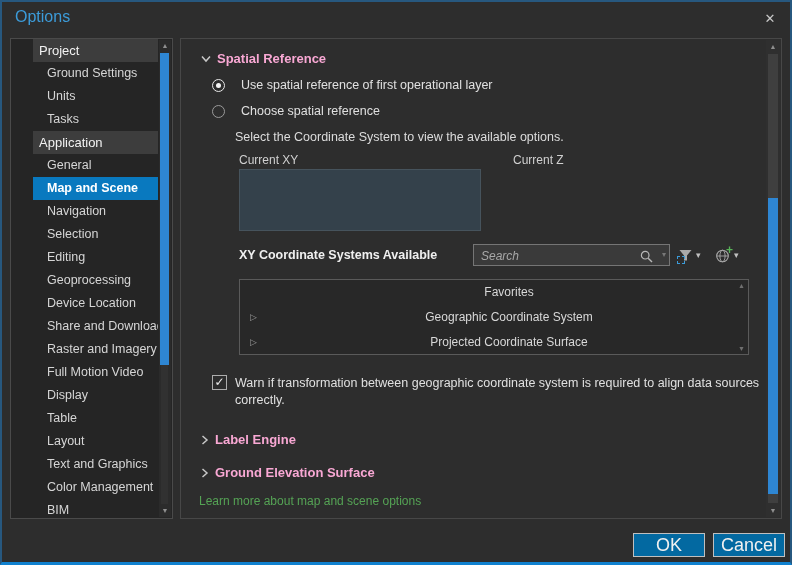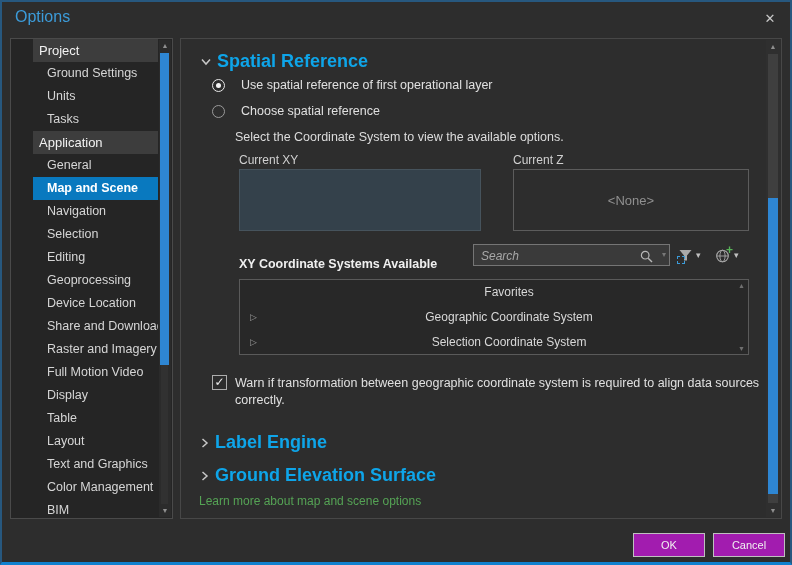--- a/index.html
+++ b/index.html
@@ -24,36 +24,36 @@
     padding-left:14px;white-space:nowrap;overflow:hidden;cursor:default;}
   .side-item.selected{background:#0979bf;color:#ffffff;font-weight:bold;}
   .side-scroll{position:absolute;top:1px;right:1px;bottom:1px;width:12px;background:#2b2b2b;}
   .scroll-arrow{position:absolute;left:0;width:100%;height:12px;text-align:center;
     font-size:7px;line-height:12px;color:#8f8f8f;}
   .side-scroll .thumb{position:absolute;left:1px;top:13px;width:9px;height:312px;background:#2e86d3;}
   .side-scroll .track{position:absolute;left:2px;top:13px;bottom:13px;width:7px;background:#313131;}
   
   .content{position:absolute;left:178px;top:36px;width:602px;height:481px;
     background:#2d2d2d;border:1px solid #474747;box-sizing:border-box;}
-  .sec-header{position:absolute;font-size:18px;font-weight:bold;color:#0ea5e9;
+  .sec-header{position:absolute;font-size:13px;font-weight:bold;color:#f9a8d4;
     display:flex;align-items:center;gap:6px;cursor:default;}
   .sec-header svg{flex:0 0 auto;}
   .radio-row{position:absolute;display:flex;align-items:center;gap:16px;}
   .radio{width:13px;height:13px;border-radius:50%;border:1px solid #9a9a9a;
     box-sizing:border-box;position:relative;background:transparent;}
   .radio.checked{border-color:#e8e8e8;}
   .radio.checked::after{content:"";position:absolute;left:3px;top:3px;width:5px;height:5px;
     border-radius:50%;background:#f5f5f5;}
   .radio-label{font-size:12.5px;color:#e0e0e0;}
   .instruction{position:absolute;font-size:12.5px;color:#dcdcdc;}
   .field-label{position:absolute;font-size:12px;color:#d0d0d0;}
   .xy-box{position:absolute;width:242px;height:62px;background:#34414b;border:1px solid #46535c;box-sizing:border-box;}
   .z-box{position:absolute;width:236px;height:62px;border:1px solid #5c5c5c;box-sizing:border-box;
     display:flex;align-items:center;justify-content:center;font-size:13px;color:#909090;}
-  .xy-avail{position:absolute;font-size:12.5px;font-weight:bold;color:#f0f0f0;margin-top:9px;}
+  .xy-avail{position:absolute;font-size:12.5px;font-weight:bold;color:#f0f0f0;}
   .search-box{position:absolute;width:197px;height:22px;background:#3a3a3a;border:1px solid #757575;
     box-sizing:border-box;}
   .search-box input{position:absolute;left:5px;top:0;width:150px;height:20px;border:none;outline:none;
     background:transparent;color:#cfcfcf;font-size:12px;font-style:italic;
     font-family:"Liberation Sans","DejaVu Sans",sans-serif;}
   .search-box input::placeholder{color:#a8a8a8;font-style:italic;}
   .search-glyph{position:absolute;right:16px;top:4px;}
   .search-dd{position:absolute;right:3px;top:5px;font-size:8px;color:#777;}
   .tool-btn{position:absolute;height:23px;display:flex;align-items:center;gap:3px;cursor:default;}
   .dd-arrow{font-size:9px;color:#c0c0c0;line-height:1;}
@@ -71,22 +71,22 @@
   .checkbox{flex:0 0 auto;width:15px;height:15px;border:1px solid #adadad;box-sizing:border-box;
     background:#2d2d2d;text-align:center;}
   .check-glyph{font-size:12px;color:#f0f0f0;line-height:13px;display:block;}
   .check-label{font-size:12.5px;color:#e0e0e0;line-height:17px;width:540px;}
   .learn-link{position:absolute;font-size:12px;color:#55a355;cursor:default;}
   .content-scroll{position:absolute;top:1px;right:1px;bottom:1px;width:14px;background:#2f2f2f;}
   .content-scroll .track{position:absolute;left:2px;top:14px;bottom:14px;width:10px;background:#3f3f3f;}
   .content-scroll .thumb{position:absolute;left:2px;top:158px;width:10px;height:296px;background:#2e86d3;}
   .content-scroll .scroll-arrow{height:13px;line-height:13px;}
   
-  .btn{position:absolute;top:531px;width:72px;height:24px;background:#a21caf;
-    border:1px solid #bfbfbf;box-sizing:border-box;color:#f0f0f0;font-size:11px;
+  .btn{position:absolute;top:531px;width:72px;height:24px;background:#0369a1;
+    border:1px solid #bfbfbf;box-sizing:border-box;color:#f0f0f0;font-size:18px;
     text-align:center;line-height:22px;cursor:default;}
 </style>
 </head>
 <body>
 
 <div class="title">Options</div>
 <div class="close-btn">✕</div>
 
 <div class="sidebar">
   <div class="side-rows">
@@ -136,23 +136,20 @@
   <div class="radio-row" style="left:31px;top:65px;">
     <span class="radio"></span>
     <span class="radio-label">Choose spatial reference</span>
   </div>
 
   <div class="instruction" style="left:54px;top:91px;">Select the Coordinate System to view the available options.</div>
 
   <div class="field-label" style="left:58px;top:114px;">Current XY</div>
   <div class="field-label" style="left:332px;top:114px;">Current Z</div>
   <div class="xy-box" style="left:58px;top:130px;"></div>
-  <div class="z-box" style="left:332px;top:130px;">
-    <span>&lt;None&gt;</span>
-  </div>
 
   <div class="xy-avail" style="left:58px;top:209px;">XY Coordinate Systems Available</div>
 
   <div class="search-box" style="left:292px;top:205px;padding-left:36px;">
     <input type="text" placeholder="Search" style="">
     <span class="search-glyph">
       <svg width="13" height="13" viewBox="0 0 13 13">
           <circle cx="5.2" cy="5.2" r="3.8" fill="none" stroke="#b8b8b8" stroke-width="1.2"></circle>
           <line x1="8.2" y1="8.2" x2="12" y2="12" stroke="#b8b8b8" stroke-width="1.4"></line>
         </svg>
@@ -186,21 +183,21 @@
     <span class="tree-arrow" style="top:2px;">▲</span>
     <div class="tree-row">
       <span>Favorites</span>
     </div>
     <div class="tree-row">
       <span class="tree-expander">▷</span>
       <span>Geographic Coordinate System</span>
     </div>
     <div class="tree-row">
       <span class="tree-expander">▷</span>
-      <span>Selection Coordinate System</span>
+      <span>Projected Coordinate Surface</span>
     </div>
     <span class="tree-arrow" style="bottom:2px;">▼</span>
   </div>
 
   <div class="check-row" style="left:31px;top:336px;">
     <span class="checkbox">
       <span class="check-glyph">✓</span>
     </span>
     <span class="check-label">Warn if transformation between geographic coordinate system is required to align data sources correctly.</span>
   </div>

